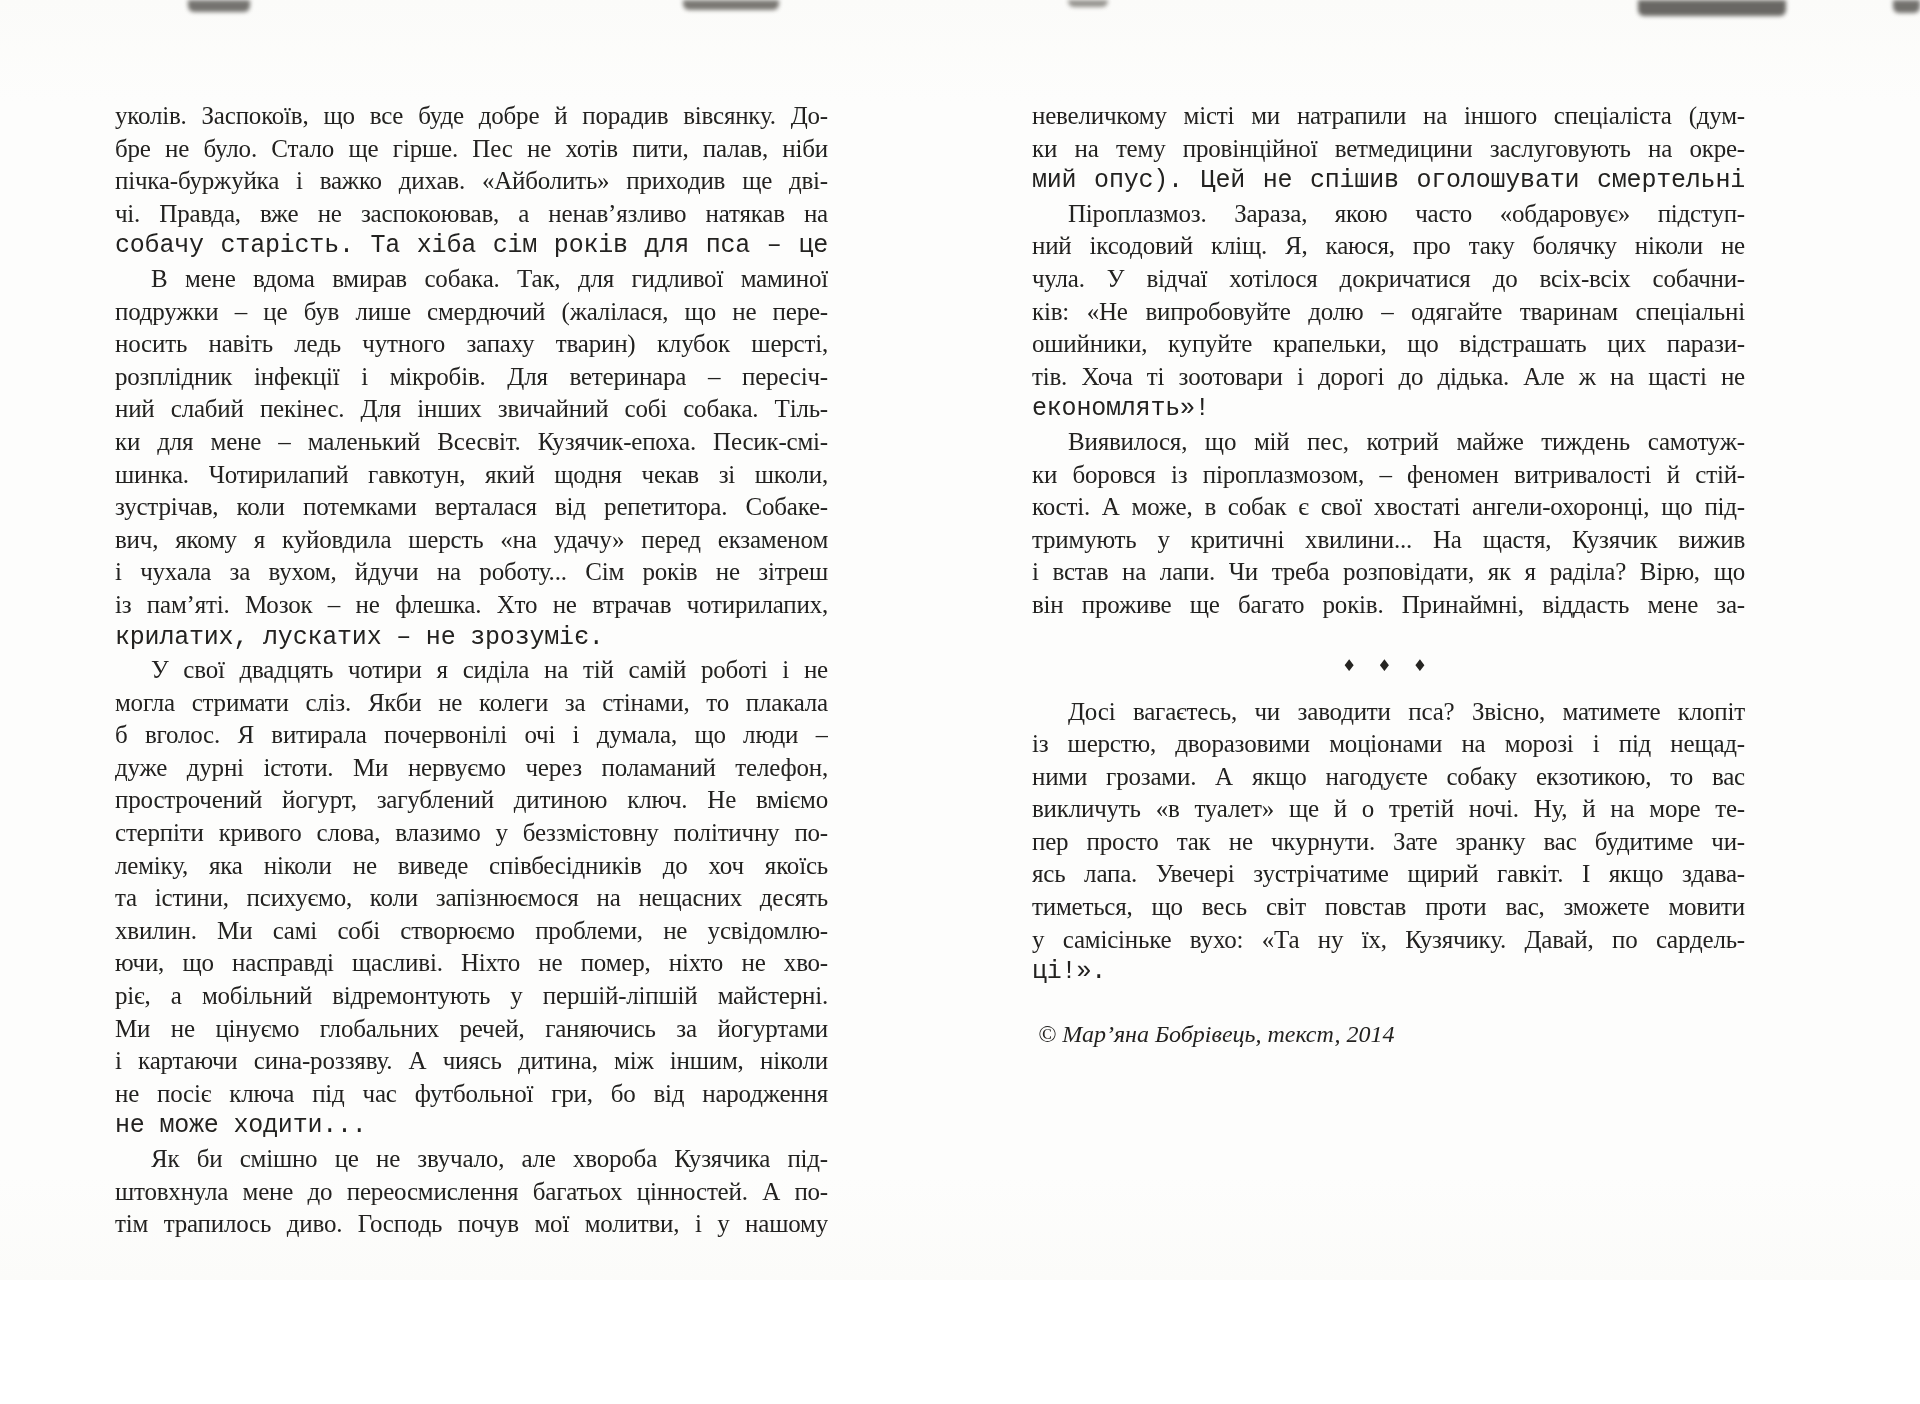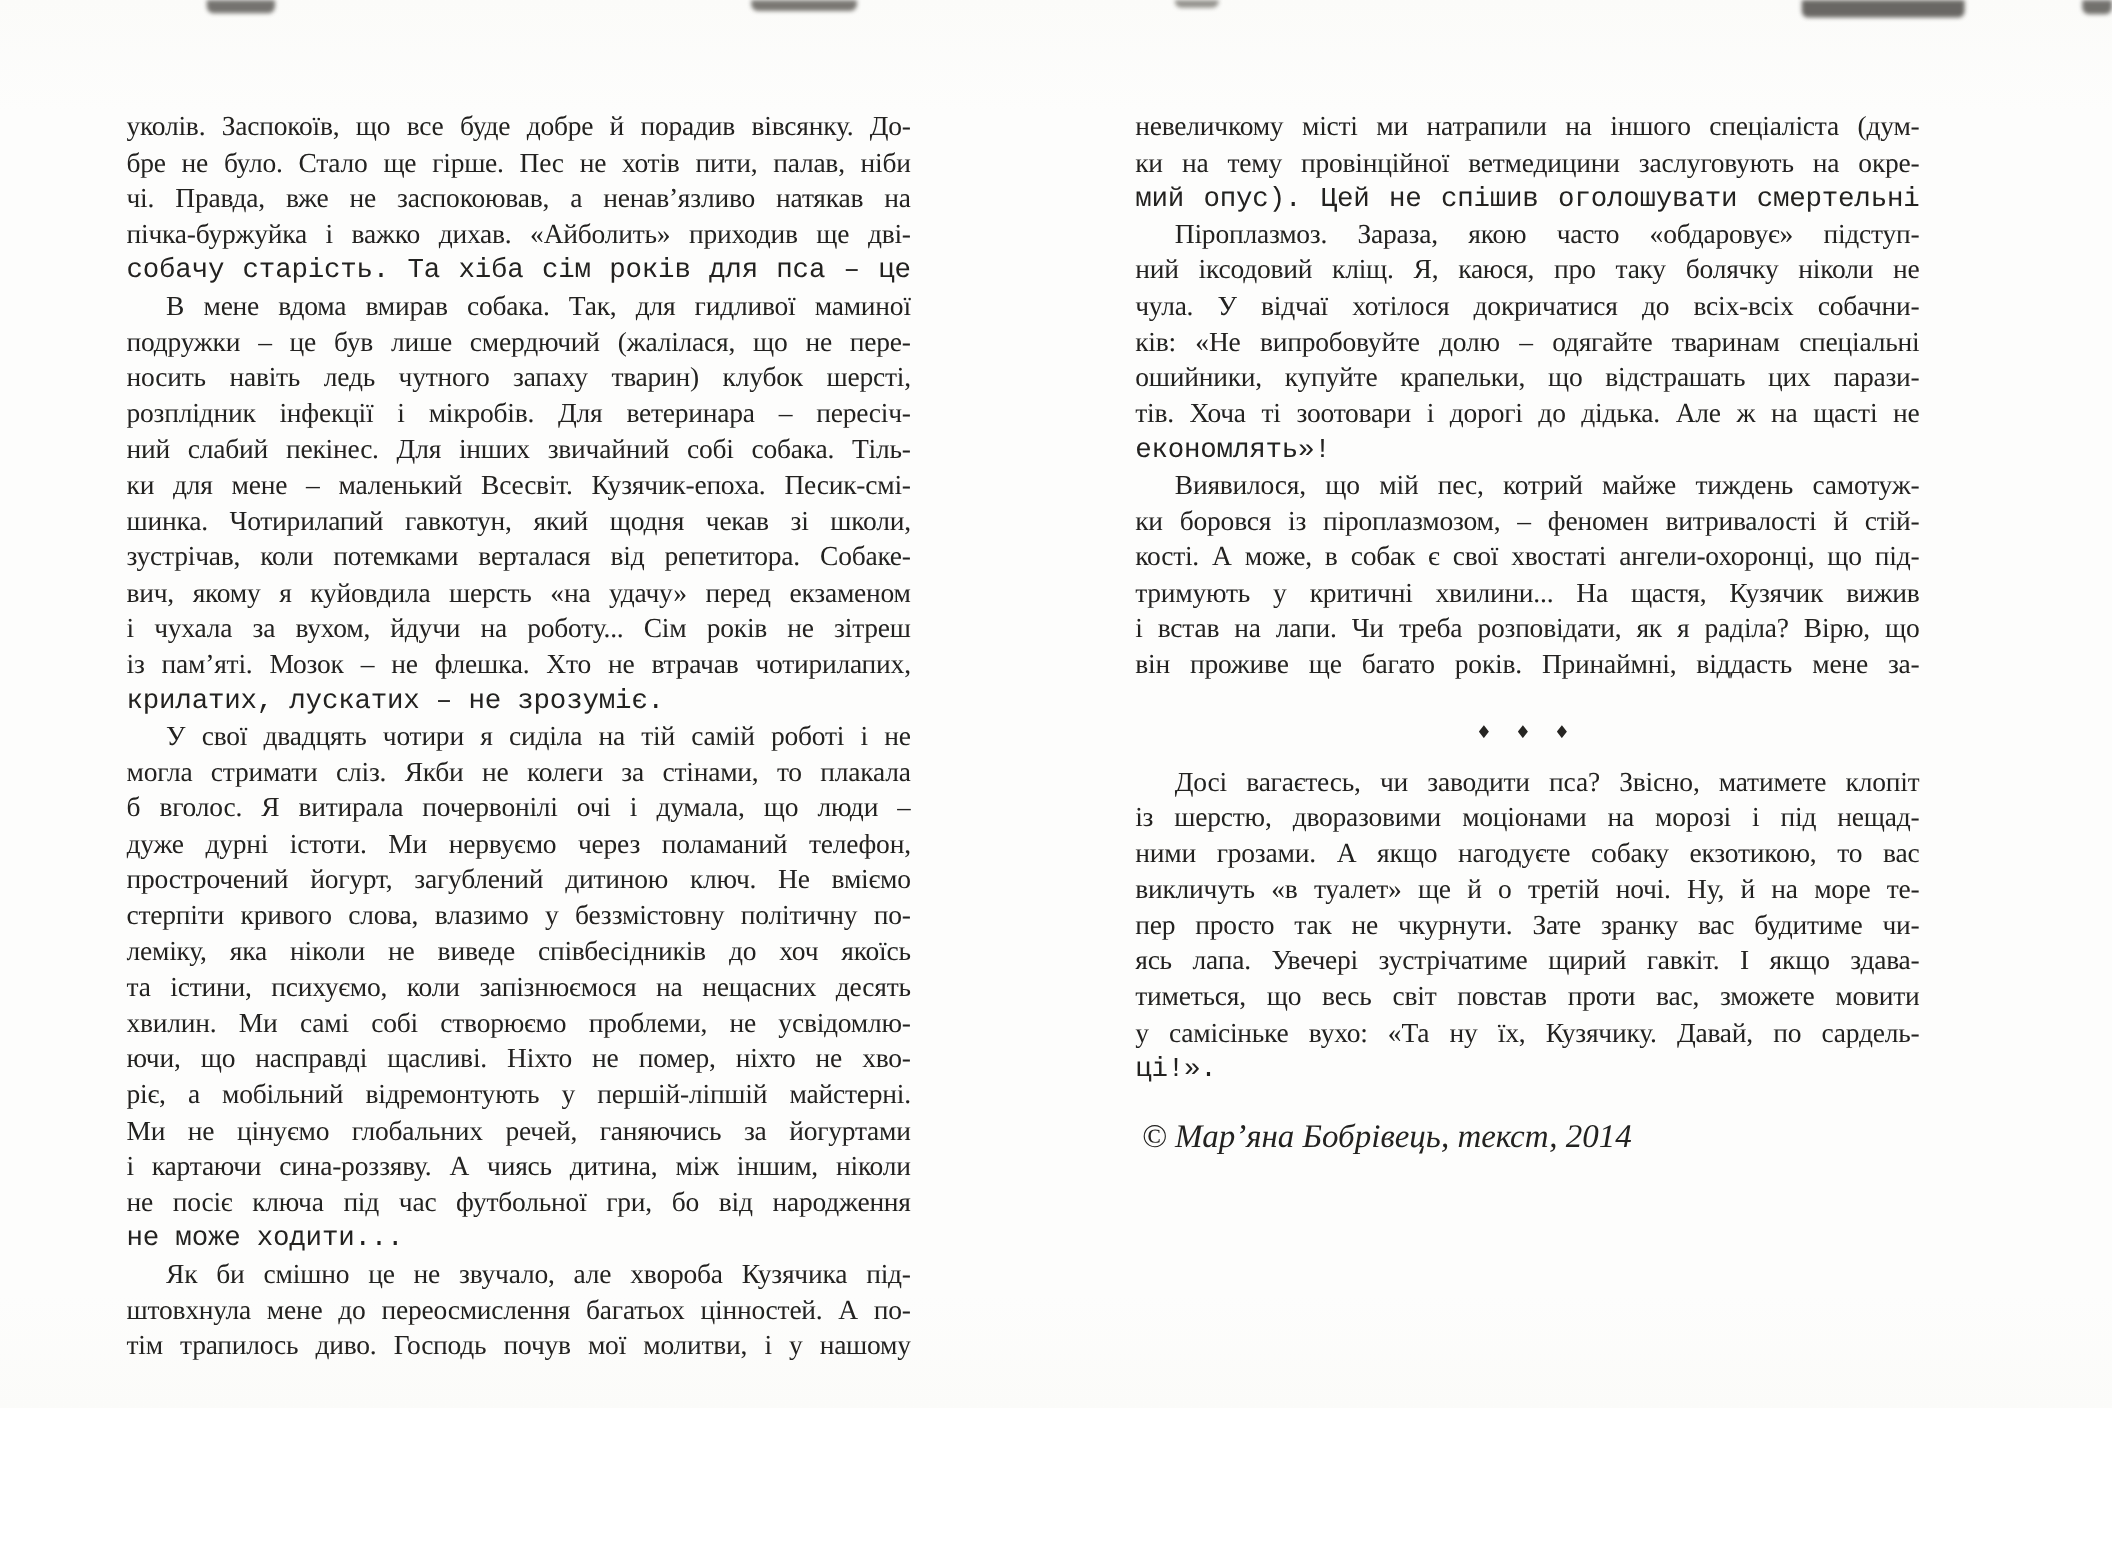--- a/index.html
+++ b/index.html
@@ -66,43 +66,43 @@
     font-size: 16px;
     line-height: 32px;
     letter-spacing: 8px;
     color: #262522;
   }
 
   .attribution {
     margin-top: 30px;
     padding-left: 6px;
     font-style: italic;
-    font-size: 30px;
+    font-size: 24px;
     line-height: 30px;
     color: #232220;
   }
 </style>
 </head>
 <body>
 
 <div class="spread">
 
   <div class="artifact a1"></div>
   <div class="artifact a2"></div>
   <div class="artifact a3"></div>
   <div class="artifact a4"></div>
   <div class="artifact a5"></div>
 
   <div class="page page-left">
     <div class="text-block">
         <div>
           <div class="line">уколів. Заспокоїв, що все буде добре й порадив вівсянку. До-</div>
           <div class="line">бре не було. Стало ще гірше. Пес не хотів пити, палав, ніби</div>
+          <div class="line">пічка-буржуйка і важко дихав. «Айболить» приходив ще дві-</div>
           <div class="line">чі. Правда, вже не заспокоював, а ненав’язливо натякав на</div>
-          <div class="line">пічка-буржуйка і важко дихав. «Айболить» приходив ще дві-</div>
           <div class="line lastline">собачу старість. Та хіба сім років для пса – це уже фініш?!</div>
         </div>
         <div>
           <div class="line indent">В мене вдома вмирав собака. Так, для гидливої маминої</div>
           <div class="line">подружки – це був лише смердючий (жалілася, що не пере-</div>
           <div class="line">носить навіть ледь чутного запаху тварин) клубок шерсті,</div>
           <div class="line">розплідник інфекції і мікробів. Для ветеринара – пересіч-</div>
           <div class="line">ний слабий пекінес. Для інших звичайний собі собака. Тіль-</div>
           <div class="line">ки для мене – маленький Всесвіт. Кузячик-епоха. Песик-смі-</div>
           <div class="line">шинка. Чотирилапий гавкотун, який щодня чекав зі школи,</div>

